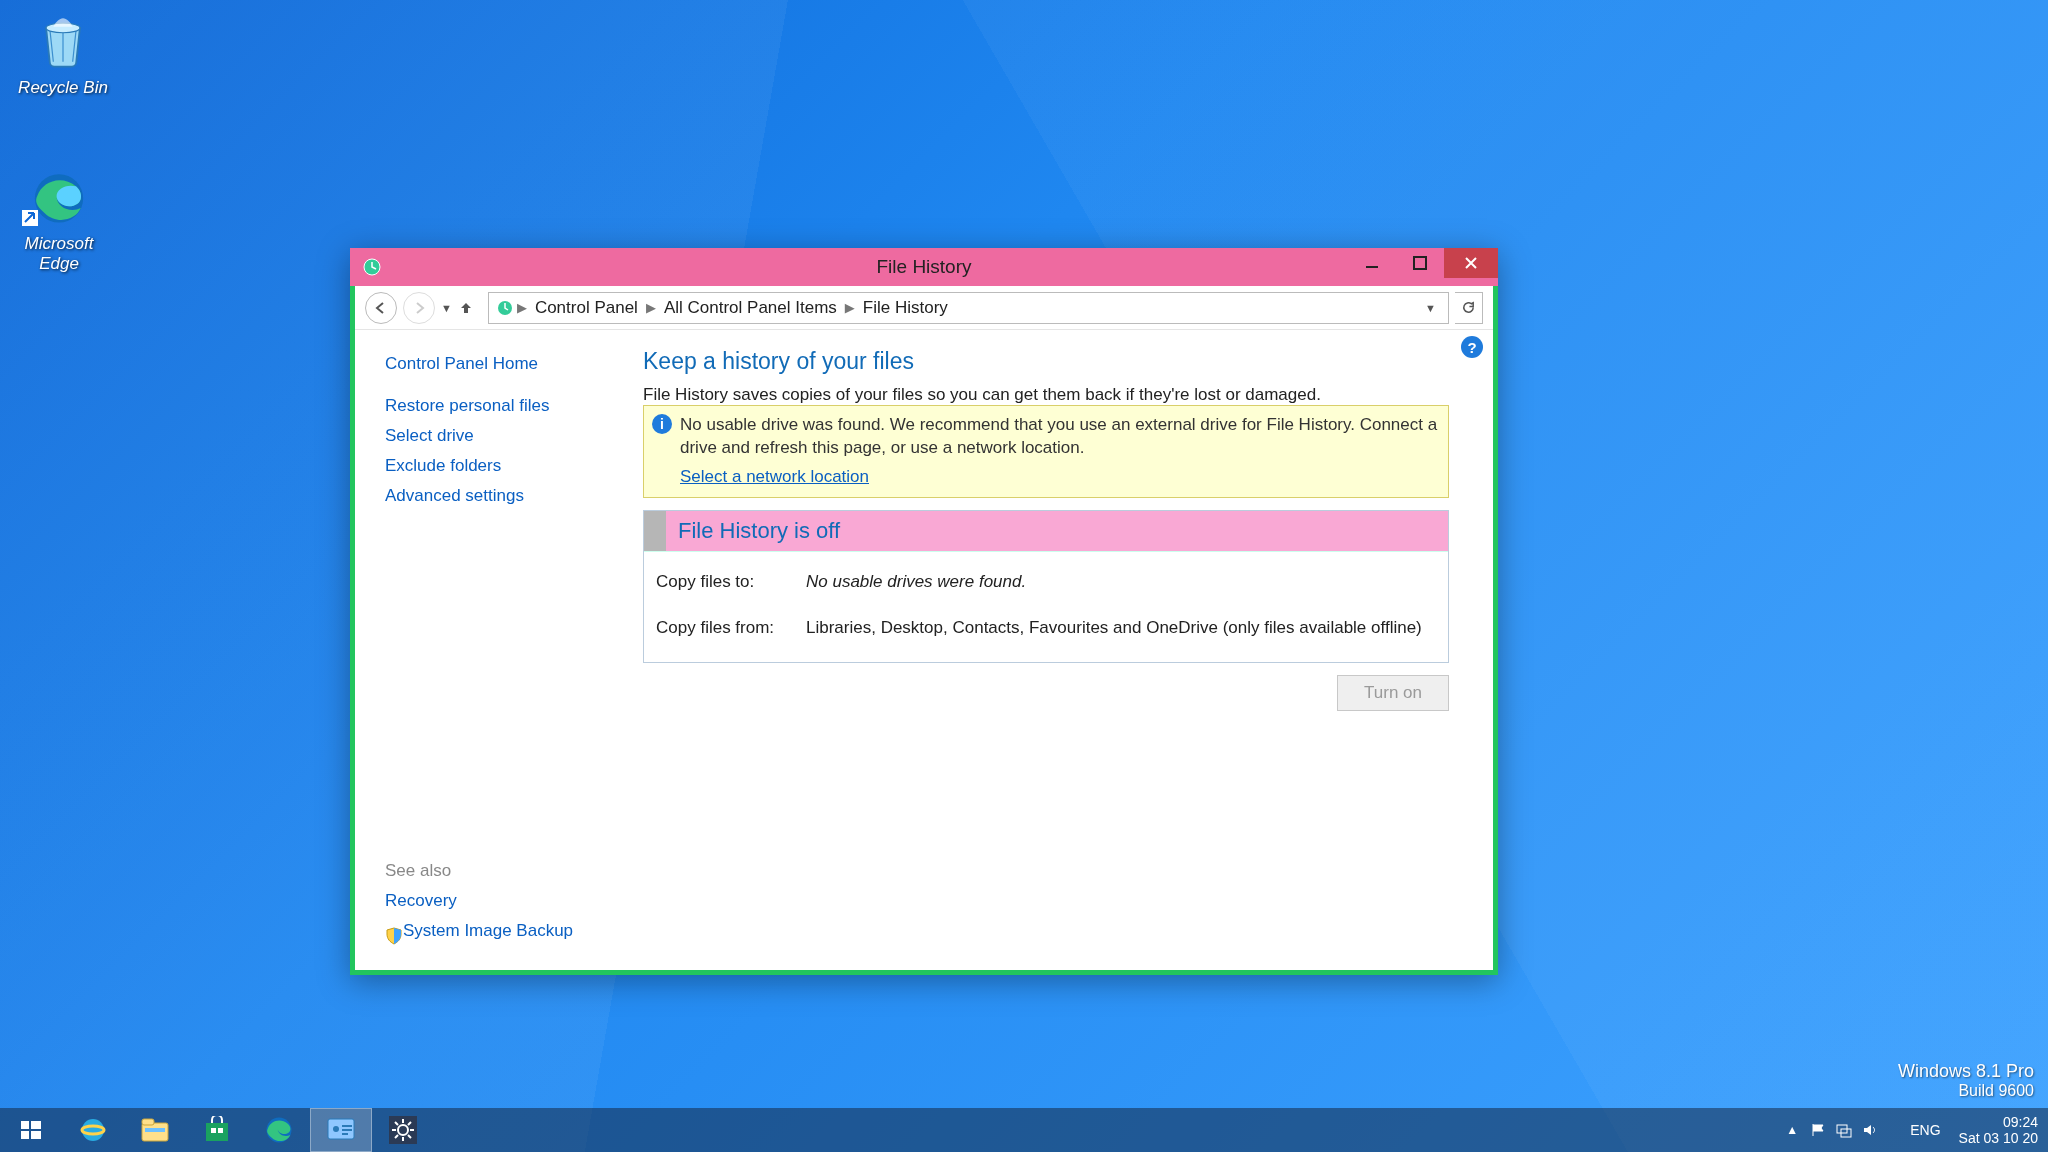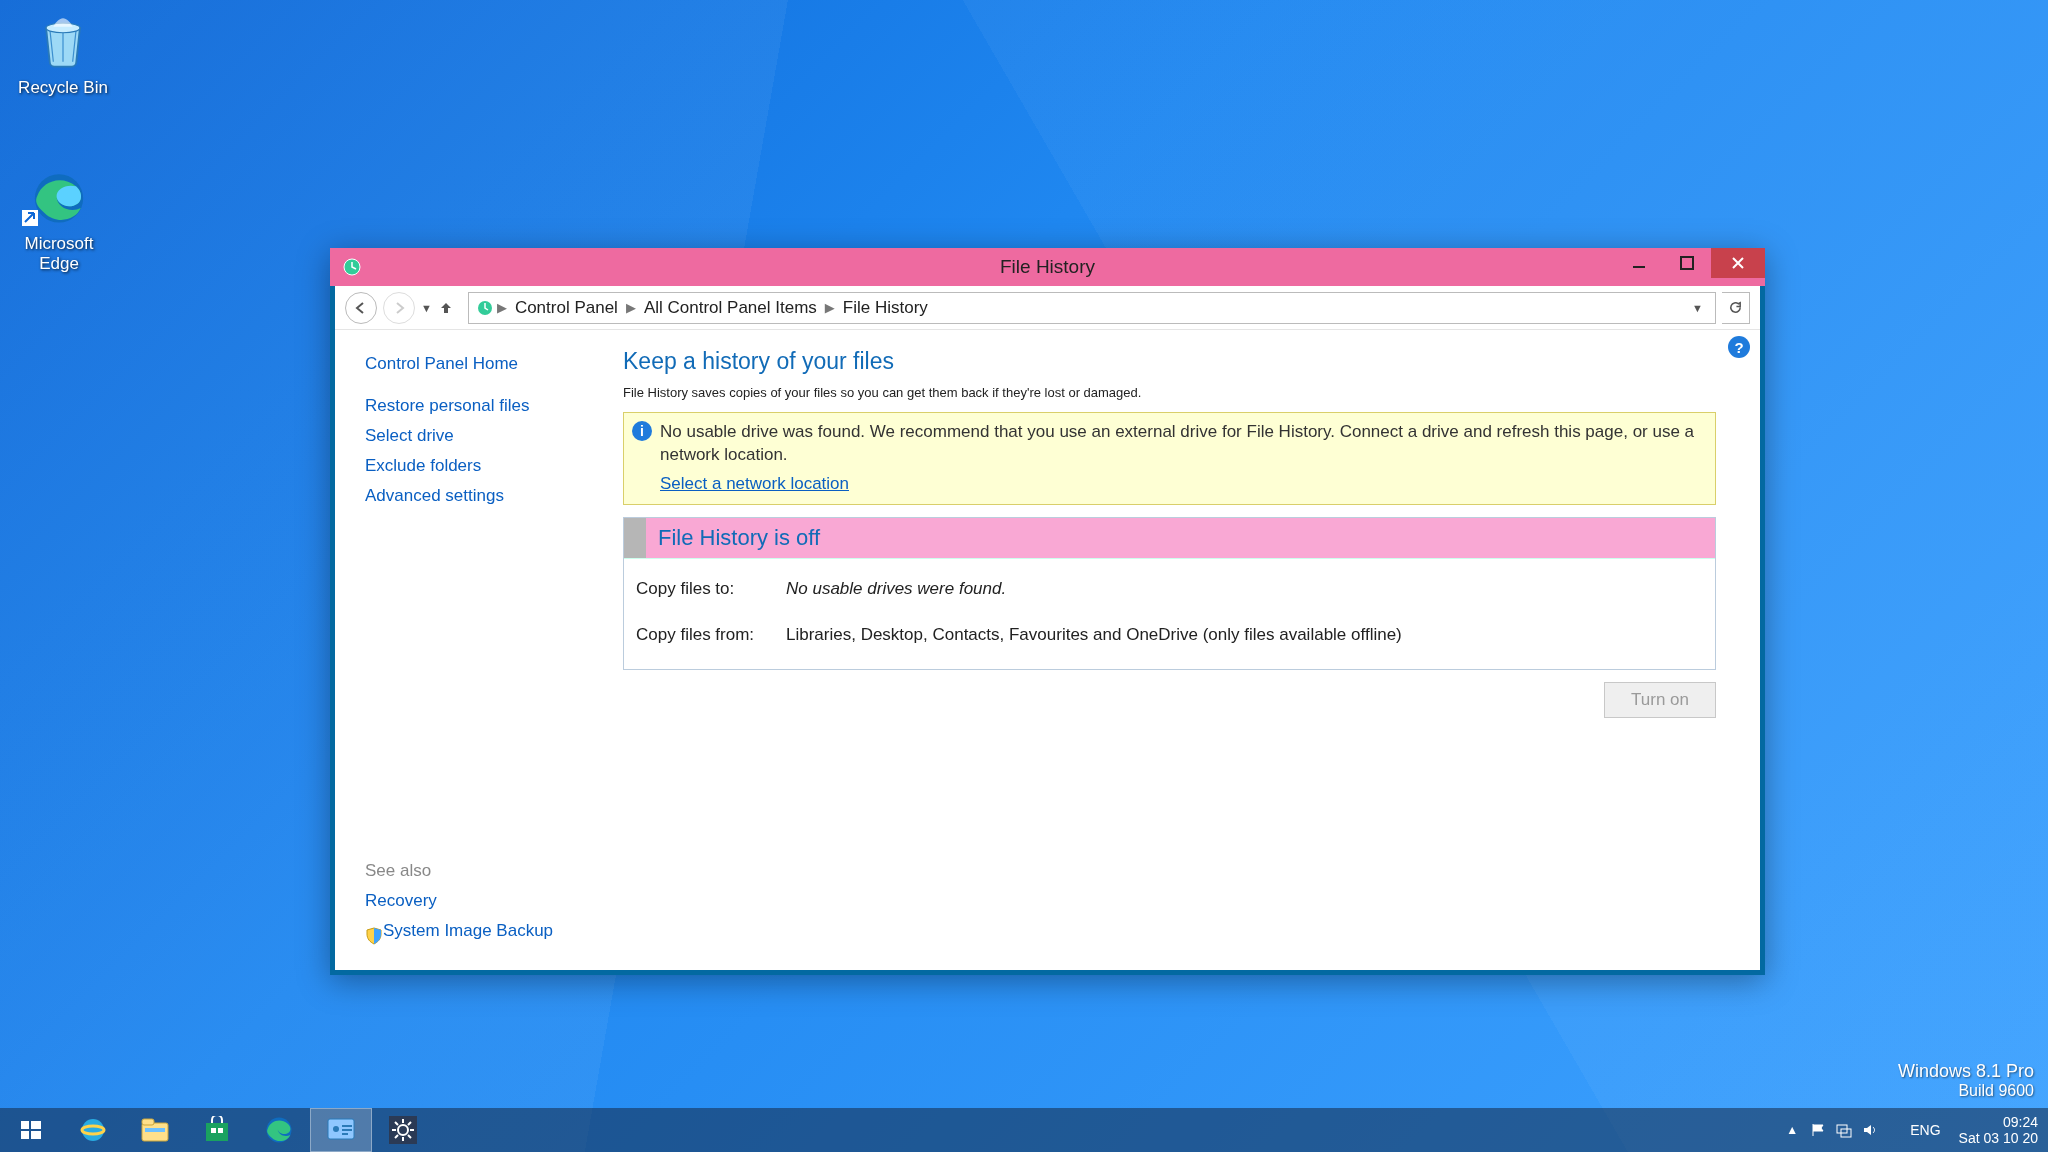--- a/index.html
+++ b/index.html
@@ -13,31 +13,31 @@
     position: absolute; inset: 0;
     background:
       linear-gradient(100deg, rgba(255,255,255,0.05) 0 35%, transparent 35%),
       linear-gradient(60deg, transparent 60%, rgba(255,255,255,0.04) 60%);
     pointer-events: none;
   }
 
   
   .desktop-icon {
     position: absolute; width: 110px; text-align: center; color: #fff;
-    font-size: 17px; text-shadow: 1px 1px 3px rgba(0,0,0,.8);
+    font-size: 17px; text-shadow: 1px 1px 3px rgba(0,0,0,.8); font-style: italic;
   }
   .desktop-icon .img {
     width: 64px; height: 64px; margin: 0 auto 6px;
     display: flex; align-items: center; justify-content: center;
   }
 
   
   .window {
-    position: absolute; left: 330px; top: 248px; width: 1435px; height: 727px;
-    background: #fff; border: 5px solid #0369a1;
+    position: absolute; left: 350px; top: 248px; width: 1148px; height: 727px;
+    background: #fff; border: 5px solid #22c55e;
     box-shadow: 0 6px 30px rgba(0,0,0,.35);
   }
   .titlebar {
     height: 38px; background: #ee6aa0; display: flex; align-items: center; position: relative;
     margin: -5px -5px 0 -5px;
   }
   .titlebar-icon { margin-left: 12px; }
   .title-text { position: absolute; left: 0; right: 0; text-align: center; font-size: 19px; color: #222; }
   .title-btns { margin-left: auto; display: flex; height: 30px; margin-right: 0px; margin-top:-8px;}
   .title-btn { width: 48px; display: flex; align-items: center; justify-content: center; }
@@ -71,21 +71,21 @@
   .body { display: flex; height: calc(100% - 82px); }
   .sidebar { width: 288px; padding: 24px 10px 14px 30px; display:flex; flex-direction:column; }
   .sidebar a { display:block; color:#0a5fc2; text-decoration:none; font-size:17px; margin-bottom:10px; cursor:pointer;}
   .sidebar .home { color:#0a5fc2; margin-bottom: 22px; font-size:17px;}
   .sidebar .see-also { margin-top:auto; color:#888; font-size:17px; margin-bottom:10px;}
   .sidebar .shield-row { display:flex; align-items:center; color:#0a5fc2; font-size:17px;}
 
   .main { flex:1; padding: 18px 44px 0 0; position:relative;}
   .help-icon { position:absolute; right:10px; top:6px; width:22px;height:22px;border-radius:50%;background:#1f7bdc;color:#fff;font-weight:bold;display:flex;align-items:center;justify-content:center;font-size:15px;}
   h1.heading { color:#116bb7; font-weight:400; font-size:23px; margin-bottom:10px;}
-  .desc { font-size:13px; color:#222; margin-bottom:12px;}
+  .desc { font-size:17px; color:#222; }
   .notice {
     border:1px solid #d9cf6a; background:#feffd4; padding:8px 10px 8px 36px; position:relative;
     font-size:17px; color:#333; line-height:1.35;
   }
   .notice .info-icon{position:absolute;left:8px;top:8px;width:20px;height:20px;border-radius:50%;background:#1f7bdc;color:#fff;display:flex;align-items:center;justify-content:center;font-size:14px;font-weight:bold;}
   .notice a{ color:#0a5fc2; display:inline-block; margin-top:6px;}
   .status-box { border:1px solid #bcd; margin-top:12px; }
   .status-hdr { display:flex; align-items:center; background:#f9a8d4; border-bottom:1px solid #cfe; }
   .status-hdr .sq { width:22px;height:40px;background:#b6b6b6;}
   .status-hdr .txt { color:#116bb7; font-size:22px; font-weight:400; padding:6px 12px;}

